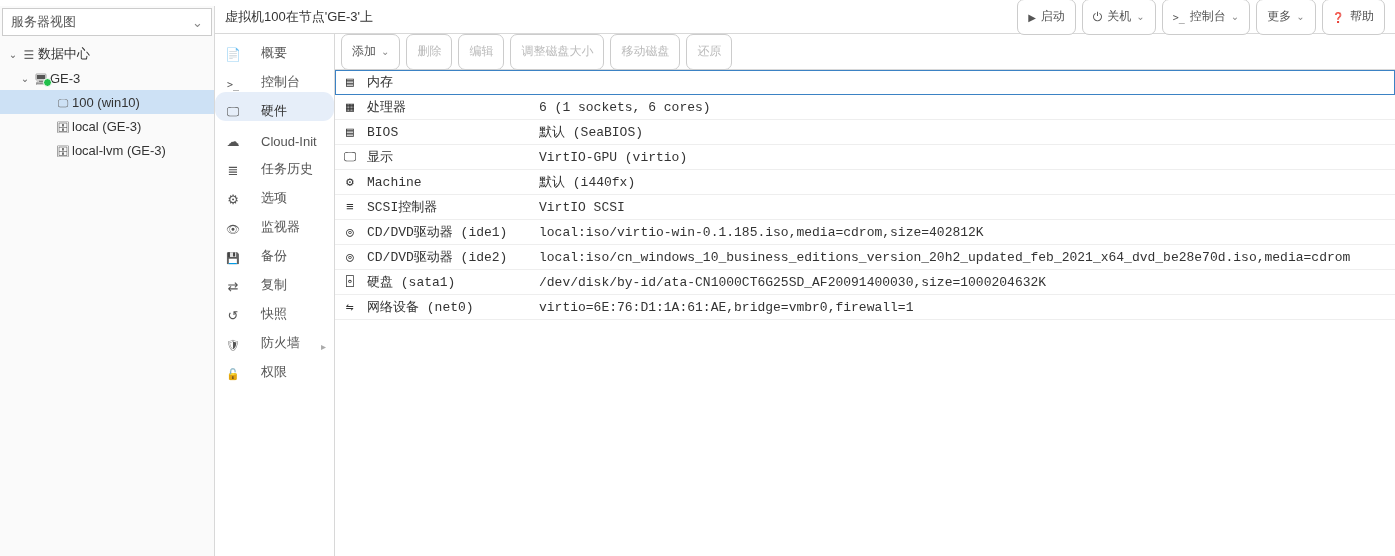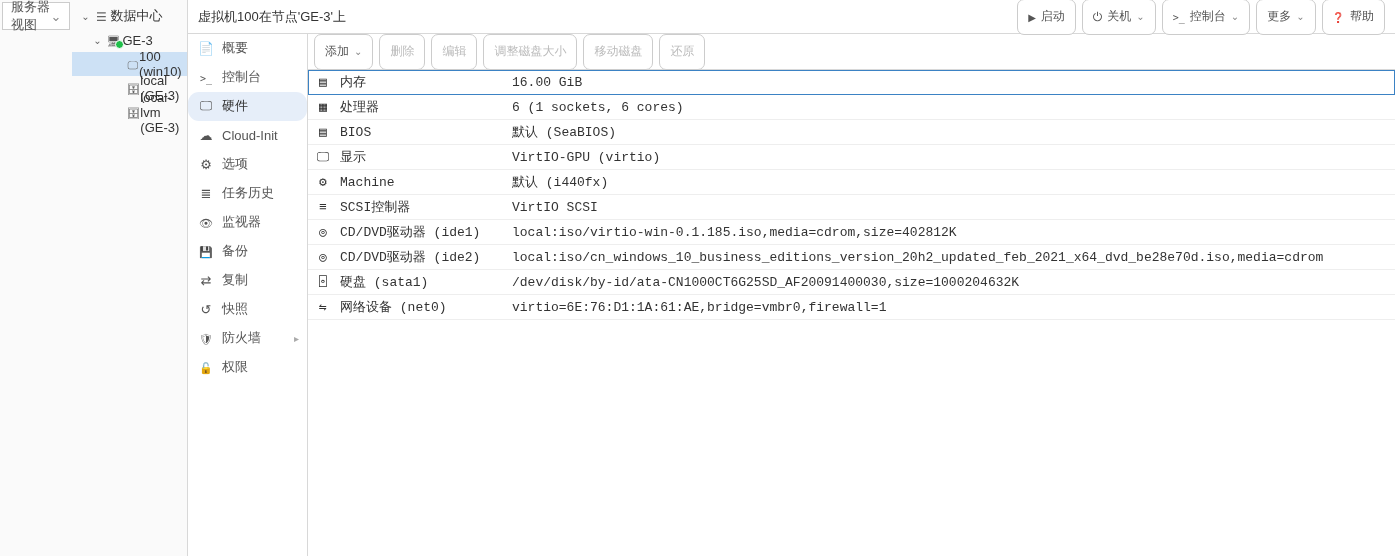--- a/index.html
+++ b/index.html
@@ -1,21 +1,21 @@
 <!DOCTYPE html>
 <html><head>
 <meta charset="utf-8">
 <style>
 * { box-sizing: border-box; margin: 0; padding: 0; }
 body { font-family: "Helvetica Neue", Arial, sans-serif; font-size: 13px; color: #333; background: #fff; height: 556px; width: 1395px; overflow: hidden; }
 
 .layout { display: flex; height: 100%; }
 
 
-.sidebar { width: 188px; border-right: 1px solid #d8d8d8; display: flex; flex-direction: row; background: #fafafa; }
+.sidebar { width: 215px; border-right: 1px solid #d8d8d8; display: flex; flex-direction: column; background: #fafafa; margin-top: 6px; }
 .view-selector { height: 28px; border: 1px solid #ccc; margin: 2px; display: flex; align-items: center; padding: 0 8px; background: #fff; color: #555; justify-content: space-between; }
 .view-selector .chev { color: #888; }
 .tree { padding: 4px 0; font-size: 13px; color: #333; }
 .tree-row { display: flex; align-items: center; height: 24px; padding-left: 6px; cursor: pointer; }
 .tree-row .tog { width: 14px; text-align: center; color: #666; font-size: 10px; }
 .tree-row .ico { width: 18px; text-align: center; color: #555; }
 .tree-row.selected { background: #cde1f5; }
 .indent-1 { padding-left: 18px; }
 .indent-3 { padding-left: 54px; }
 .green-dot { position: relative; }
@@ -25,21 +25,21 @@
 .main { flex: 1; display: flex; flex-direction: column; }
 .topbar { height: 34px; border-bottom: 1px solid #d8d8d8; display: flex; align-items: center; padding: 0 10px; gap: 6px; }
 .topbar .title { flex: 1; font-size: 13px; color: #333; }
 .btn { border: 1px solid #ccc; background: #fff; color: #555; height: 36px; padding: 0 10px; border-radius: 7px; display: inline-flex; align-items: center; gap: 5px; font-size: 12px; cursor: pointer; }
 .btn .chev { color: #888; font-size: 10px; }
 
 .content { flex: 1; display: flex; }
 
 
 .subnav { width: 120px; border-right: 1px solid #d8d8d8; background: #fff; }
-.subnav-item { height: 29px; display: flex; align-items: center; padding-left: 10px; gap: 8px; color: #555; cursor: pointer; border-bottom: 1px solid transparent; }
+.subnav-item { height: 29px; display: flex; align-items: flex-end; padding-left: 10px; gap: 20px; color: #555; cursor: pointer; border-bottom: 1px solid transparent; }
 .subnav-item .ico { width: 16px; text-align: center; color: #555; }
 .subnav-item.active { background: #e6eef9; color: #333; border-radius: 11px; }
 .subnav-item .arrow { margin-left: auto; margin-right: 8px; color: #aaa; font-size: 10px; }
 
 
 .panel { flex: 1; display: flex; flex-direction: column; }
 .toolbar { height: 36px; border-bottom: 1px solid #d8d8d8; display: flex; align-items: center; padding: 0 6px; gap: 6px; }
 .toolbar .btn.disabled { color: #bbb; cursor: default; }
 
 .hw-table { flex: 1; overflow: auto; font-family: Liberation Mono, monospace; }
@@ -155,26 +155,26 @@
           </div>
         <div class="subnav-item active">
             <span class="ico i-hw"></span>
             <span>硬件</span>
           </div>
         <div class="subnav-item">
             <span class="ico i-cloud"></span>
             <span>Cloud-Init</span>
           </div>
         <div class="subnav-item">
+            <span class="ico i-list"></span>
+            <span>任务历史</span>
+          </div>
+        <div class="subnav-item">
             <span class="ico i-gear"></span>
             <span>选项</span>
-          </div>
-        <div class="subnav-item">
-            <span class="ico i-list"></span>
-            <span>任务历史</span>
           </div>
         <div class="subnav-item">
             <span class="ico i-eye"></span>
             <span>监视器</span>
           </div>
         <div class="subnav-item">
             <span class="ico i-save"></span>
             <span>备份</span>
           </div>
         <div class="subnav-item">
@@ -215,21 +215,20 @@
               <span>移动磁盘</span>
             </button>
           <button class="btn disabled">
               <span>还原</span>
             </button>
         </div>
         <div class="hw-table" id="hw-table">
             <div class="hw-row selected">
               <span class="ico i-mem"></span>
               <span class="key">内存</span>
-              <span class="val">16.00 GiB</span>
             </div>
             <div class="hw-row">
               <span class="ico i-cpu"></span>
               <span class="key">处理器</span>
               <span class="val">6 (1 sockets, 6 cores)</span>
             </div>
             <div class="hw-row">
               <span class="ico i-bios"></span>
               <span class="key">BIOS</span>
               <span class="val">默认 (SeaBIOS)</span>

